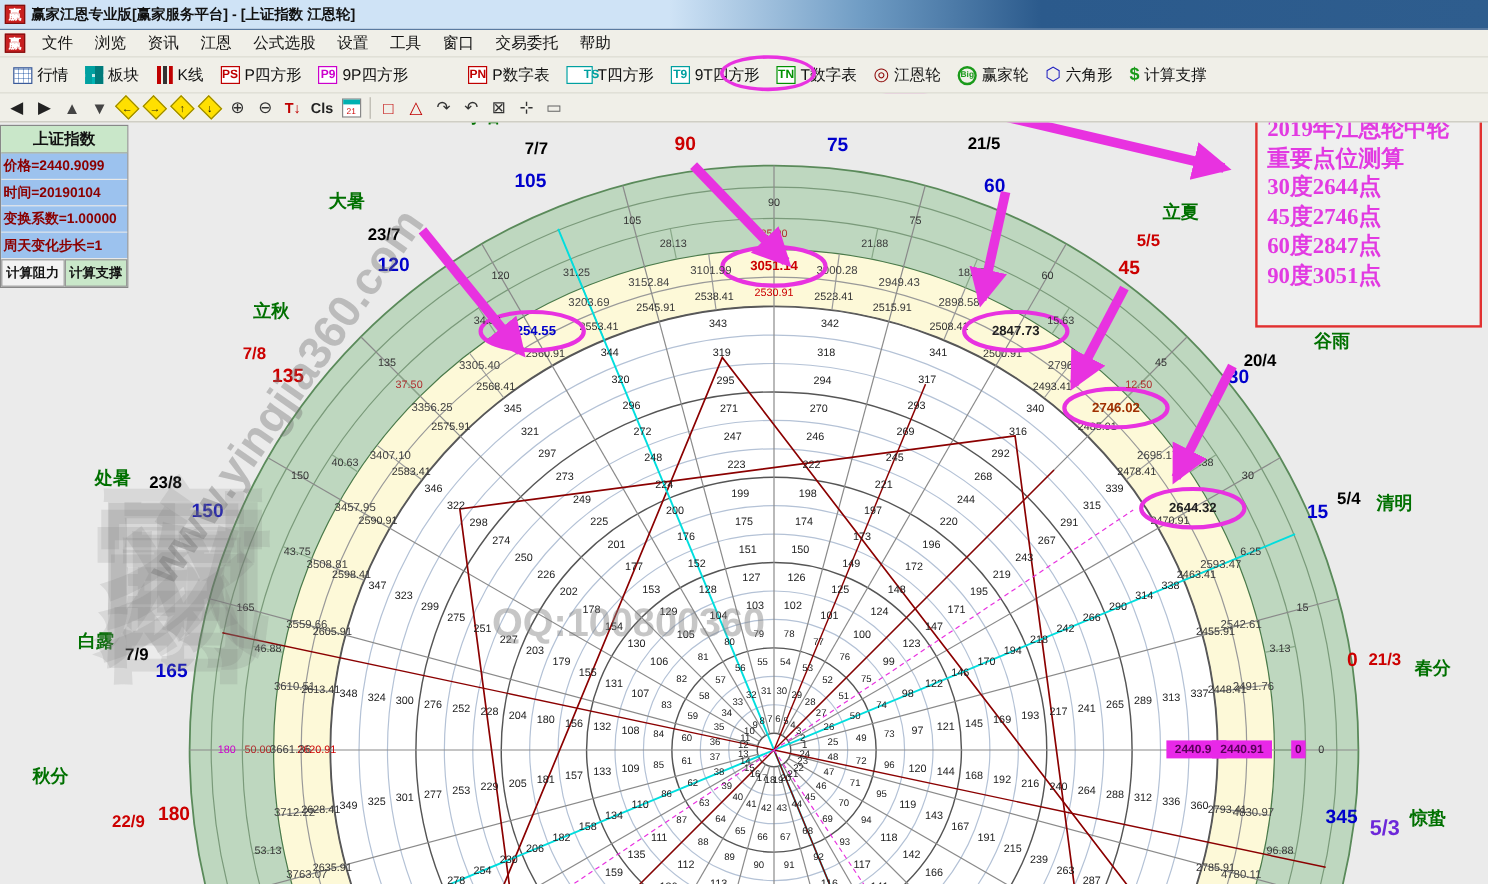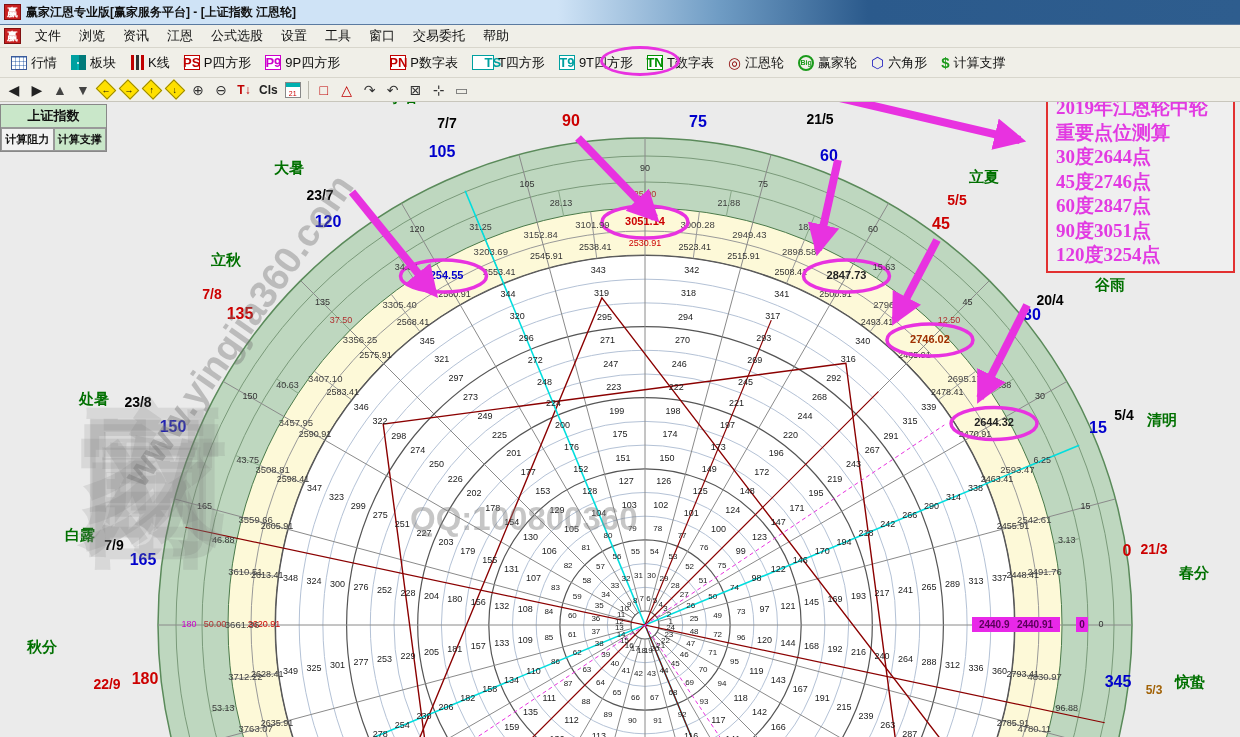--- a/index.html
+++ b/index.html
@@ -11,21 +11,21 @@
     border-bottom:1px solid #5a7aa0; display:flex; align-items:center; padding-left:4px; }
   .applogo { width:17px; height:16px; background:#c82020; color:#fff; font-size:11px; font-weight:bold;
     display:inline-flex; align-items:center; justify-content:center; margin-right:5px; border:1px solid #801010;}
   #title-text { font-size:12px; color:#111; font-weight:bold; }
   #menubar { position:absolute; left:0; top:25px; width:1240px; height:23px; z-index:10;
     background:#f0efe8; border-bottom:1px solid #d8d6cc; display:flex; align-items:center; padding-left:4px; }
   #menubar .menu-item { font-size:13px; color:#111; padding:2px 9px; cursor:default; }
   #toolbar1 { position:absolute; left:0; top:48px; width:1240px; height:30px; z-index:10;
     background:#f0efe8; border-bottom:1px solid #d8d6cc; display:flex; align-items:center; padding-left:6px; gap:4px;}
   .tb-item { display:inline-flex; align-items:center; gap:4px; font-size:13px; color:#111; padding:2px 5px; }
-  .badge { display:inline-flex; width:16px; height:15px; border:1px solid; font-size:13px; font-weight:bold;
+  .badge { display:inline-flex; width:16px; height:15px; border:1px solid; font-size:10px; font-weight:bold;
     align-items:center; justify-content:center; background:#fff; }
   .glyph-ic { font-size:15px; line-height:15px; }
   .grid-ic { width:16px; height:14px; border:1px solid #3a5a9a;
     background:repeating-linear-gradient(90deg,#fff 0 3px,#9ab4d8 3px 4px),repeating-linear-gradient(0deg,#fff 0 3px,#9ab4d8 3px 4px); background-blend-mode:multiply;}
   .blocks-ic { width:15px; height:15px;
     background:linear-gradient(90deg,#00a0a0 0 6px,transparent 6px 8px,#007a7a 8px 14px),
                linear-gradient(0deg,#00b4b4 0 6px,transparent 6px 8px,#00a0a0 8px 14px); background-color:#bfe8e8;}
   .kline-ic { width:14px; height:15px;
     background:linear-gradient(90deg,transparent 0 1px,#c00000 1px 4px,transparent 4px 6px,#333 6px 9px,transparent 9px 11px,#c00000 11px 14px);}
   .big-ic { width:16px; height:16px; border-radius:50%; border:2px solid #1a9a1a; color:#1a9a1a;
@@ -838,25 +838,25 @@
     <div class="olabel" style="left: 143px; top: 560px; color: rgb(0, 0, 204); font-size: 16px;">165</div>
     <div class="olabel" style="left: 42px; top: 647px; color: rgb(0, 112, 0); font-size: 15px;">秋分</div>
     <div class="olabel" style="left: 107px; top: 684px; color: rgb(204, 0, 0); font-size: 14px;">22/9</div>
     <div class="olabel" style="left: 145px; top: 679px; color: rgb(204, 0, 0); font-size: 16px;">180</div>
     <div class="olabel" style="left: 1110px; top: 285px; color: rgb(0, 112, 0); font-size: 15px;">谷雨</div>
     <div class="olabel" style="left: 1050px; top: 300px; color: rgb(0, 0, 0); font-size: 14px;">20/4</div>
     <div class="olabel" style="left: 1032px; top: 315px; color: rgb(0, 0, 204); font-size: 16px;">30</div>
     <div class="olabel" style="left: 1162px; top: 420px; color: rgb(0, 112, 0); font-size: 15px;">清明</div>
     <div class="olabel" style="left: 1124px; top: 415px; color: rgb(0, 0, 0); font-size: 14px;">5/4</div>
     <div class="olabel" style="left: 1098px; top: 428px; color: rgb(0, 0, 204); font-size: 16px;">15</div>
-    <div class="olabel" style="left: 1194px; top: 573px; color: rgb(0, 112, 0); font-size: 15px;">春分</div>
+    <div class="olabel" style="left: 1194px; top: 557px; color: rgb(0, 112, 0); font-size: 15px;">春分</div>
     <div class="olabel" style="left: 1154px; top: 549px; color: rgb(204, 0, 0); font-size: 14px;">21/3</div>
     <div class="olabel" style="left: 1127px; top: 551px; color: rgb(204, 0, 0); font-size: 16px;">0</div>
     <div class="olabel" style="left: 1190px; top: 682px; color: rgb(0, 112, 0); font-size: 15px;">惊蛰</div>
-    <div class="olabel" style="left: 1154px; top: 690px; color: #a16207; font-size: 12px;">5/3</div>
+    <div class="olabel" style="left: 1154px; top: 690px; color: #6d28d9; font-size: 18px;">5/3</div>
     <div class="olabel" style="left: 1118px; top: 682px; color: rgb(0, 0, 204); font-size: 16px;">345</div>
   </div>
 <div class="wm" id="wm-brand">赢家财富网</div>
 <div class="wm" id="wm-site">www.yingjia360.com</div>
 <div class="wm" id="wm-qq">QQ:100800360</div>
 <svg id="arrows" width="1240" height="737">
     <defs>
       <marker id="ah" markerWidth="5" markerHeight="5" refX="3.2" refY="2" orient="auto">
         <path d="M0,0 L4,2 L0,4 z" fill="#e832e0"></path>
       </marker>
@@ -864,27 +864,32 @@
     <line x1="703" y1="66" x2="1020" y2="140" stroke="#e832e0" stroke-width="8" marker-end="url(#ah)"></line>
     <line x1="578" y1="138" x2="655" y2="218" stroke="#e832e0" stroke-width="8" marker-end="url(#ah)"></line>
     <line x1="352" y1="192" x2="434" y2="293" stroke="#e832e0" stroke-width="8" marker-end="url(#ah)"></line>
     <line x1="838" y1="160" x2="818" y2="250" stroke="#e832e0" stroke-width="8" marker-end="url(#ah)"></line>
     <line x1="937" y1="240" x2="895" y2="320" stroke="#e832e0" stroke-width="8" marker-end="url(#ah)"></line>
     <line x1="1027" y1="305" x2="980" y2="398" stroke="#e832e0" stroke-width="8" marker-end="url(#ah)"></line>
   </svg>
 
 <div id="info-panel">
   <div class="hd">上证指数</div>
+  <div id="panel-rows">
+      <div class="row">价格=2440.9099</div>
+      <div class="row">时间=20190104</div>
+      <div class="row">变换系数=1.00000</div>
+      <div class="row">周天变化步长=1</div>
+    </div>
   <div class="btns" id="panel-btns">
       <div>计算阻力</div>
       <div>计算支撑</div>
     </div>
 </div>
 
 <div id="anno-box">
     <div class="line">2019年江恩轮中轮</div>
     <div class="line">重要点位测算</div>
     <div class="line">30度2644点</div>
     <div class="line">45度2746点</div>
     <div class="line">60度2847点</div>
     <div class="line">90度3051点</div>
-    <div class="line">120度3254点</div>
   </div>
 
 </body></html>

